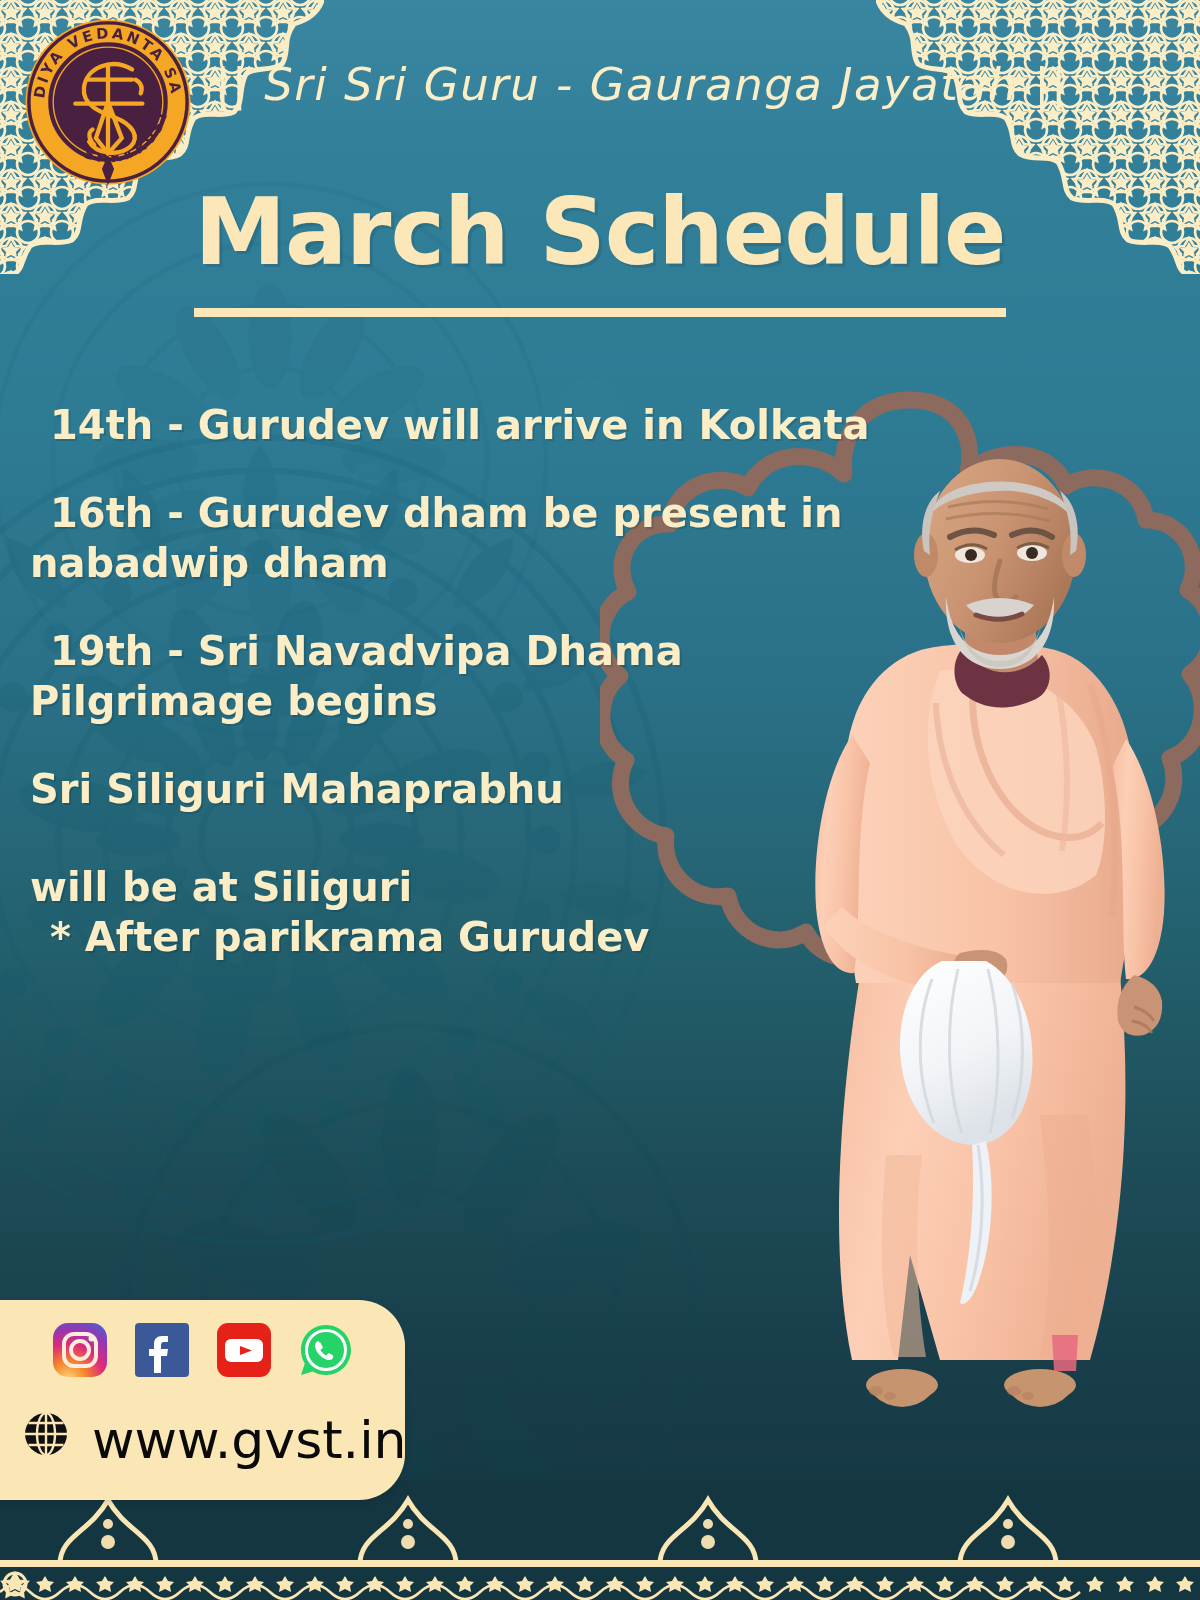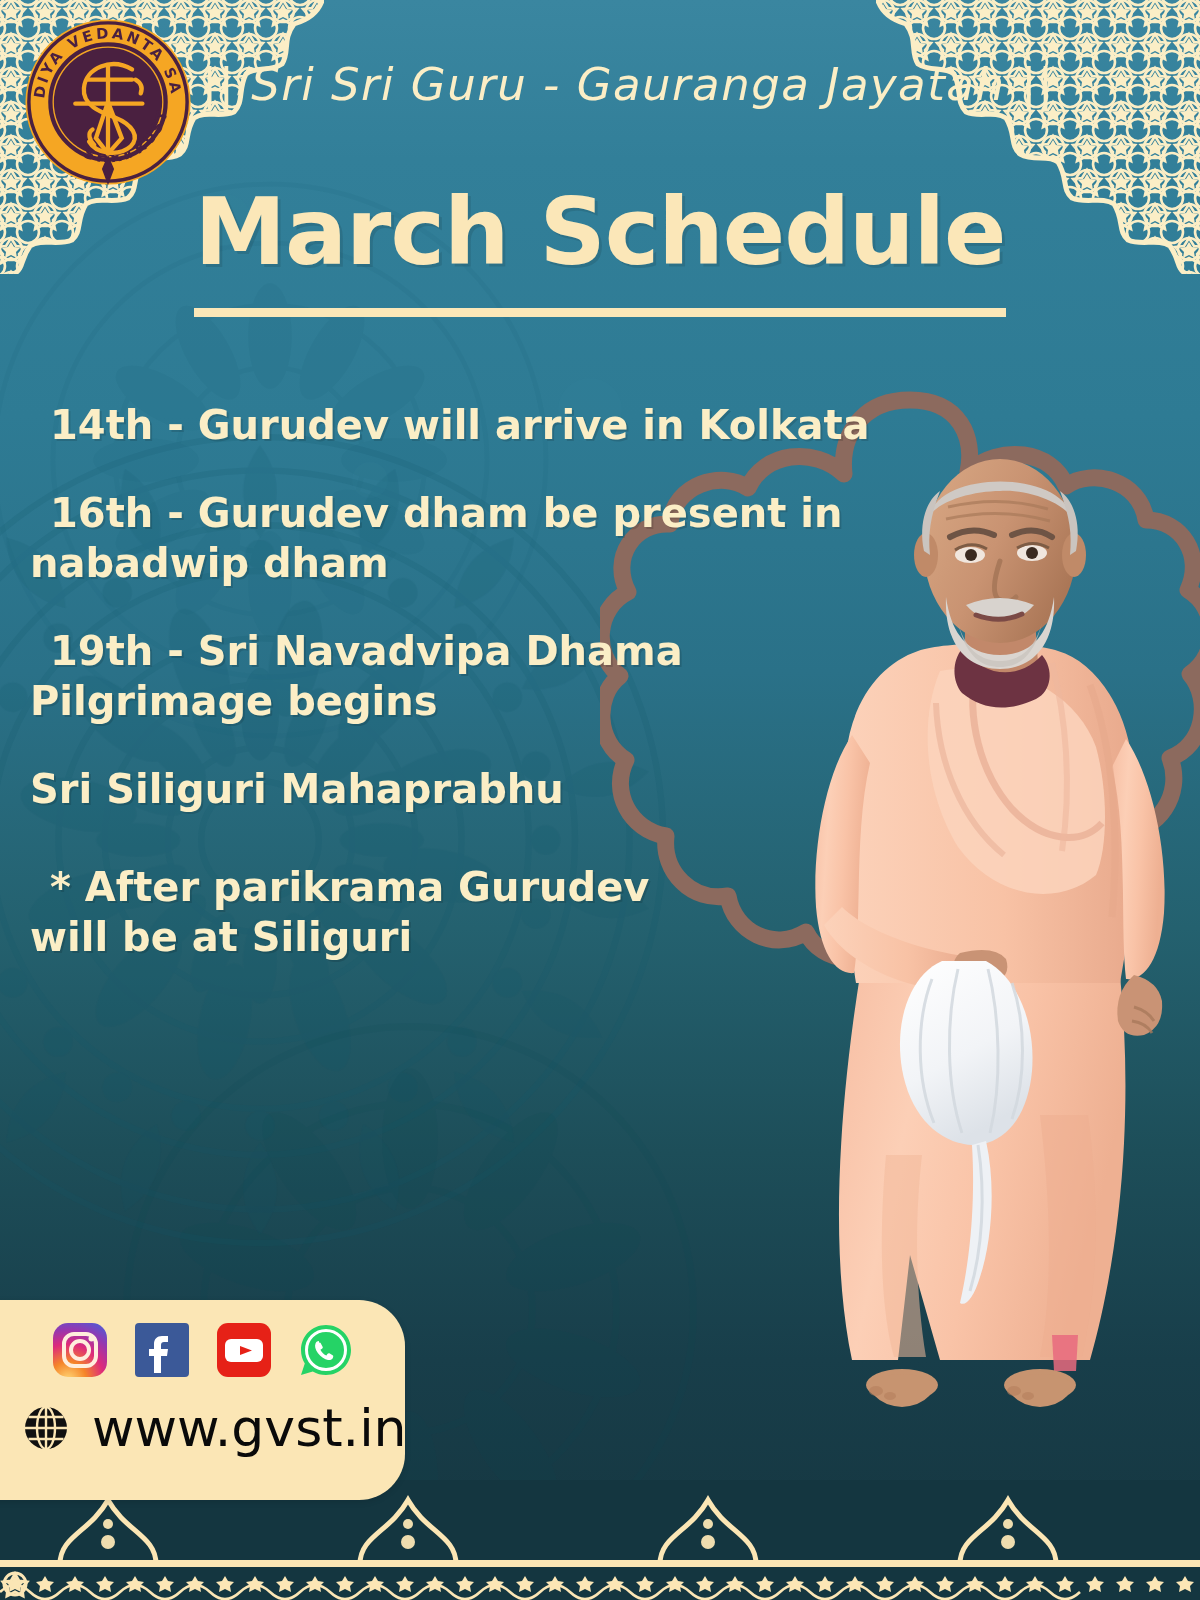--- a/index.html
+++ b/index.html
@@ -76,21 +76,21 @@
   
   .logo {
     position: absolute;
     left: 22px; top: 16px;
     width: 172px; height: 172px;
   }
 
   
   .invocation {
     position: absolute;
-    left: 202px; top: 58px;
+    left: 215px; top: 58px;
     width: 800px;
     text-align: center;
     color: #fbeec6;
     font-size: 45px;
     font-style: italic;
     font-weight: 300;
     letter-spacing: 1.5px;
     font-family: "DejaVu Sans", sans-serif;
     white-space: nowrap;
   }
@@ -166,20 +166,21 @@
     align-items: center;
     gap: 22px;
   }
   .globe { width: 48px; height: 48px; display: block; }
   .site-url {
     color: #0a0a0a;
     font-size: 52px;
     font-weight: 400;
     letter-spacing: 0px;
     font-family: "DejaVu Sans", sans-serif;
+    margin-top: 12px;
   }
 </style>
 </head>
 <body>
 
 <div id="poster">
 
   <div class="mandala-wrap">
 
     <svg class="mandala" style="left:-160px; top:420px; width:840px; height:840px;" viewBox="0 0 400 400">
@@ -696,22 +697,22 @@
     <div class="sched-item">
       <span class="sched-line ln-left">19th - Sri Navadvipa Dhama</span>
       <span class="sched-line ln-c3">Pilgrimage  begins</span>
     </div>
 
     <div class="sched-item">
       <span class="sched-line ln-c3">Sri Siliguri  Mahaprabhu</span>
     </div>
 
     <div class="sched-item note">
+      <span class="sched-line ln-c3">will be at Siliguri</span>
       <span class="sched-line ln-left">* After parikrama Gurudev</span>
-      <span class="sched-line ln-c3">will be at Siliguri</span>
     </div>
   </div>
 
   <div class="footer-badge">
 
     <div class="social-row">
 
       <svg class="social-ico" viewBox="0 0 56 56">
         <defs>
           <radialGradient id="igG" cx="0.28" cy="1.05" r="1.2">

